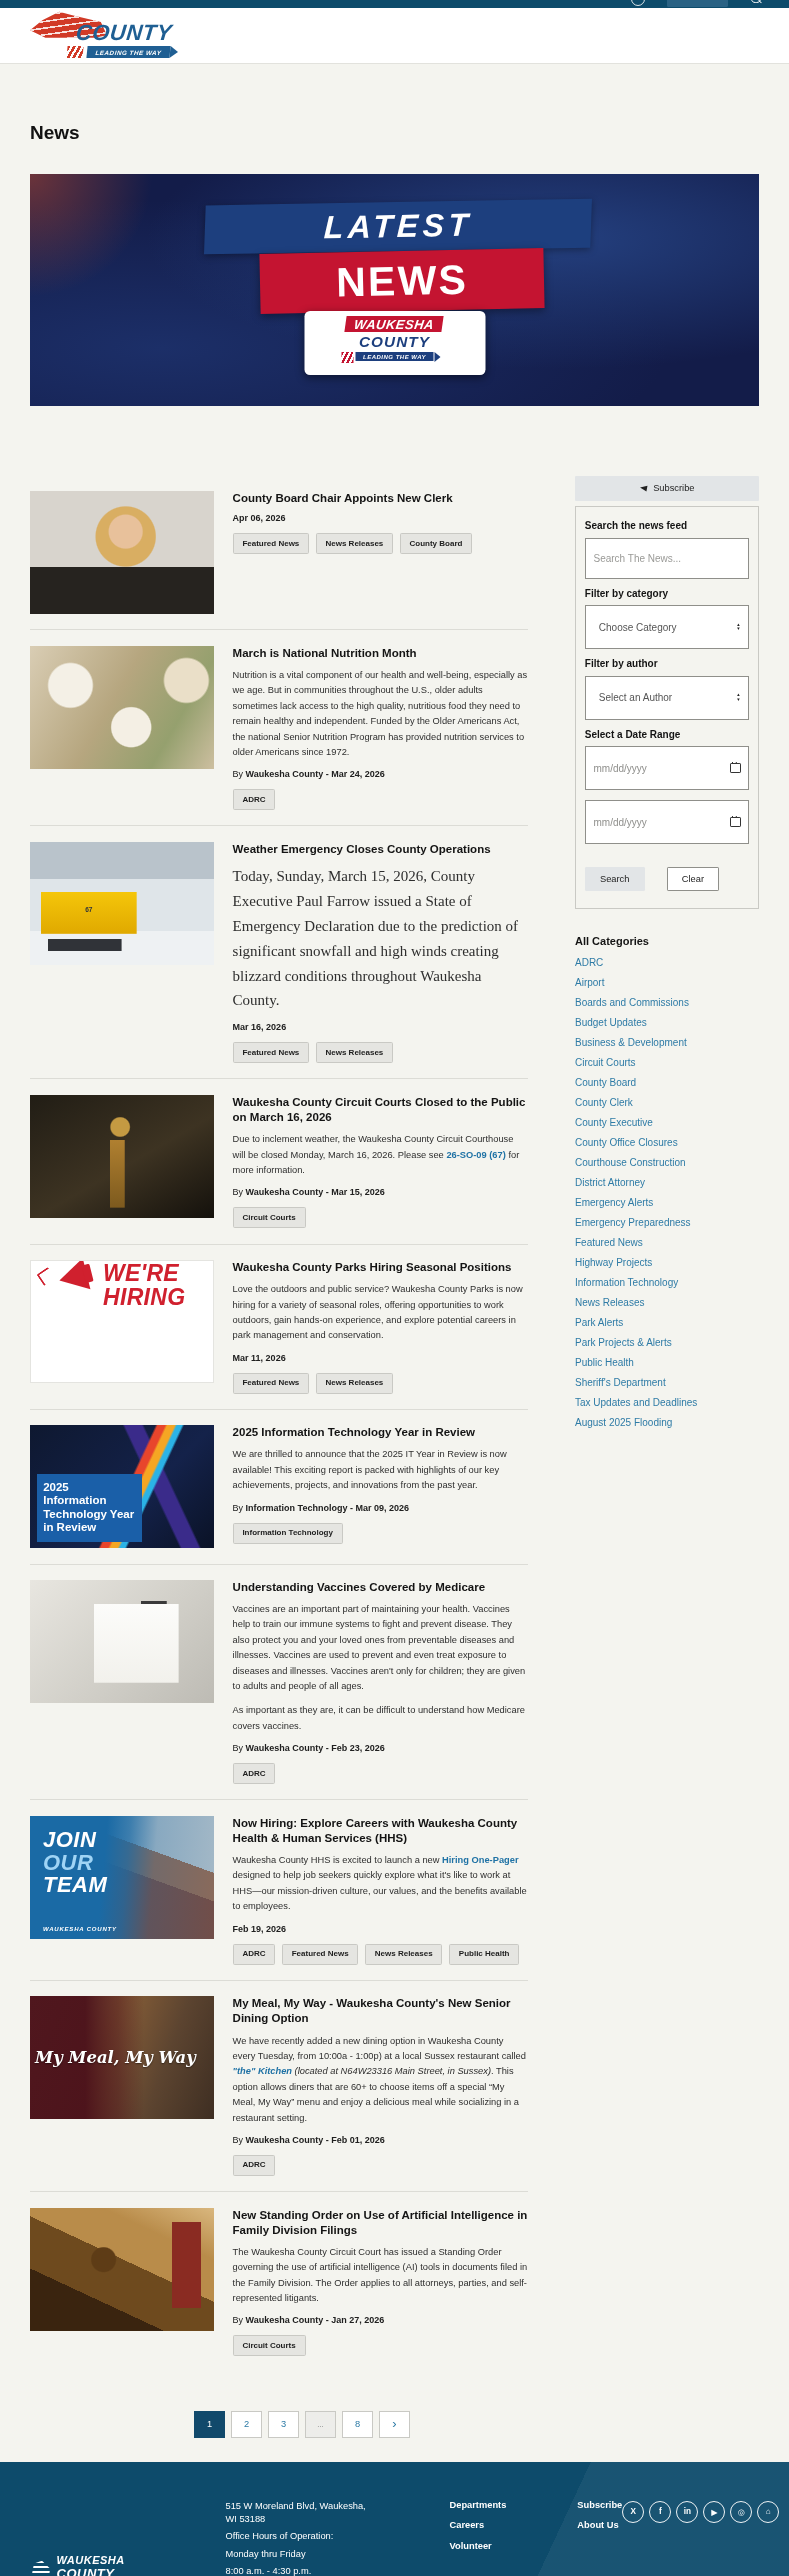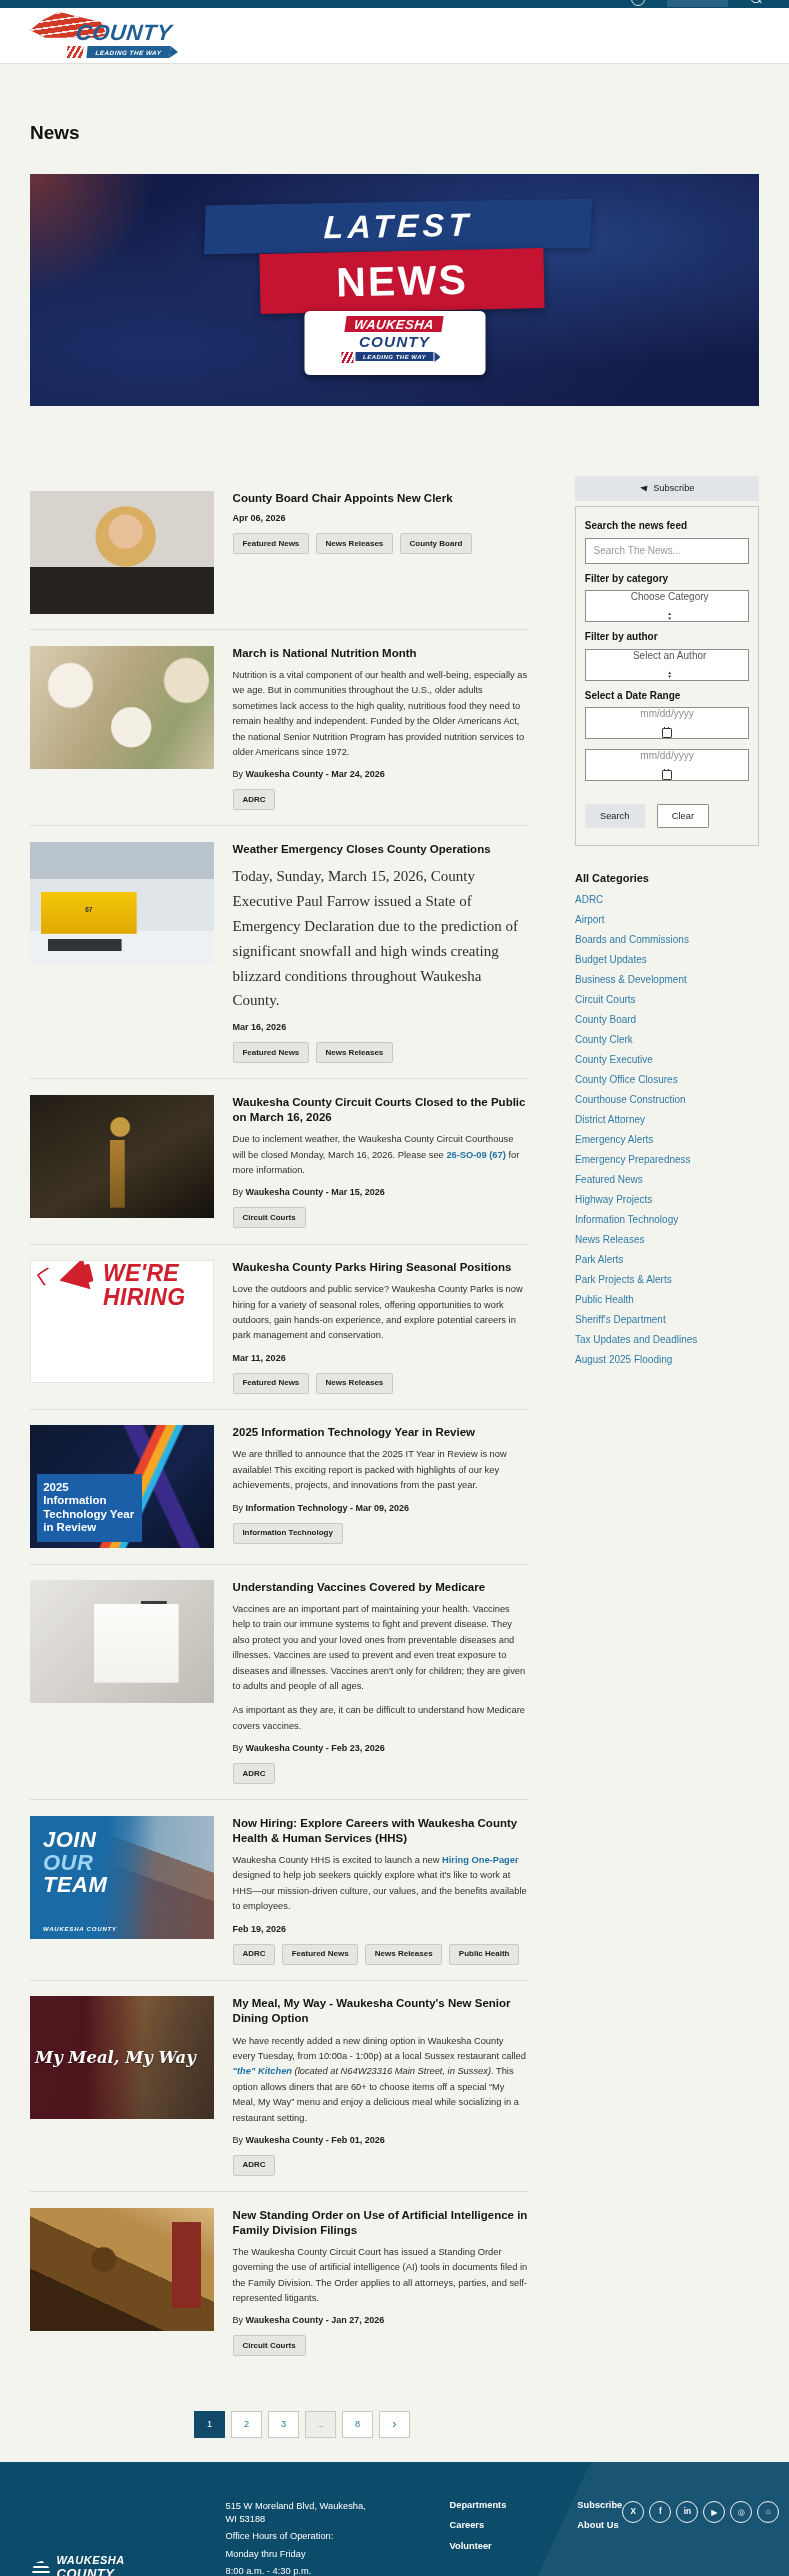--- a/index.html
+++ b/index.html
@@ -123,31 +123,31 @@
      linear-gradient(#8a2b22,#8a2b22),radial-gradient(circle at 40% 42%,#5e3c16 0 9%,rgba(0,0,0,0) 10%),
      linear-gradient(25deg,#3a240f 0 30%,#6e4a1e 30% 55%,#b98c4a 55% 75%,#d9b77e);
      background-size:16% 70%,100% 100%,100% 100%;background-position:92% 40%,0 0,0 0;background-repeat:no-repeat;}
 
   
   .subscribe-btn{height:25px;background:#e2e5e7;display:flex;align-items:center;justify-content:center;gap:6.6px;font-size:9.3px;color:#1d1d1d;border-radius:1.1px;margin-bottom:5.5px;}
   .send-icon{width:0;height:0;border-top:3.8px solid transparent;border-bottom:3.8px solid transparent;border-right:7.7px solid #222;transform:rotate(10deg);}
   .filter-panel{border:0.5px solid #c9c9c4;padding:11px 8.8px 16.4px;box-sizing:border-box;}
   .f-label{font-weight:700;font-size:10px;display:block;margin:8.8px 0 6.6px;color:#141414;}
   .f-label:first-child{margin-top:2.2px;}
-  .text-input{width:100%;height:26px;border:0.5px solid #8f8f8a;background:#fff;font-size:10px;color:#444;padding:0 7.7px;box-sizing:border-box;font-family:inherit;}
+  .text-input{width:100%;height:41px;border:0.5px solid #8f8f8a;background:#fff;font-size:10px;color:#444;padding:0 7.7px;box-sizing:border-box;font-family:inherit;}
   .text-input::placeholder{color:#9a9a97;}
-  .select-box,.date-box{height:32px;border:0.5px solid #8f8f8a;background:#fff;display:flex;align-items:center;justify-content:space-between;padding:0 7.7px;box-sizing:border-box;flex-direction:column;}
+  .select-box,.date-box{height:44px;border:0.5px solid #8f8f8a;background:#fff;display:flex;align-items:center;justify-content:space-between;padding:0 7.7px;box-sizing:border-box;}
   .select-box{padding-left:13px;}
   .select-box .val{font-size:10px;color:#555;}
   .sel-ar{display:flex;flex-direction:column;font-size:4.4px;line-height:1.05;color:#222;}
   .date-box{margin-bottom:10px;}
   .date-box .val{font-size:10px;color:#8f8f8c;}
   .cal{position:relative;width:8.8px;height:7.7px;border:1.1px solid #333;border-radius:1.1px;}
   .cal::before{content:'';position:absolute;left:1.1px;top:-2.7px;width:1.6px;height:2.2px;background:#333;box-shadow:3.8px 0 0 #333;}
-  .btn-row{display:flex;gap:12px;margin-top:23px;}
+  .btn-row{display:flex;gap:22px;margin-top:23px;}
   .btn{font-size:9.3px;padding:6px 14.2px;border-radius:1.1px;display:inline-block;}
   .btn-search{background:#e2e5e7;color:#1d1d1d;border:0.5px solid #e2e5e7;}
   .btn-clear{background:#fff;color:#1d1d1d;border:0.5px solid #8f8f8a;}
   .all-cats{margin-top:26px;}
   .all-cats h3{font-size:11px;font-weight:700;color:#141414;margin:0 0 8.8px 0;}
   .cat-link{display:block;font-size:10px;color:#2e7ba6;margin:5px 0;line-height:1.5;}
 
   
   .pagination{display:flex;gap:6px;margin:39px 0 0 164px;}
   .pg{width:31px;height:27px;border:0.5px solid #c9c9c4;background:#fff;color:#2e7ba6;display:flex;align-items:center;justify-content:center;font-size:9.3px;box-sizing:border-box;}

